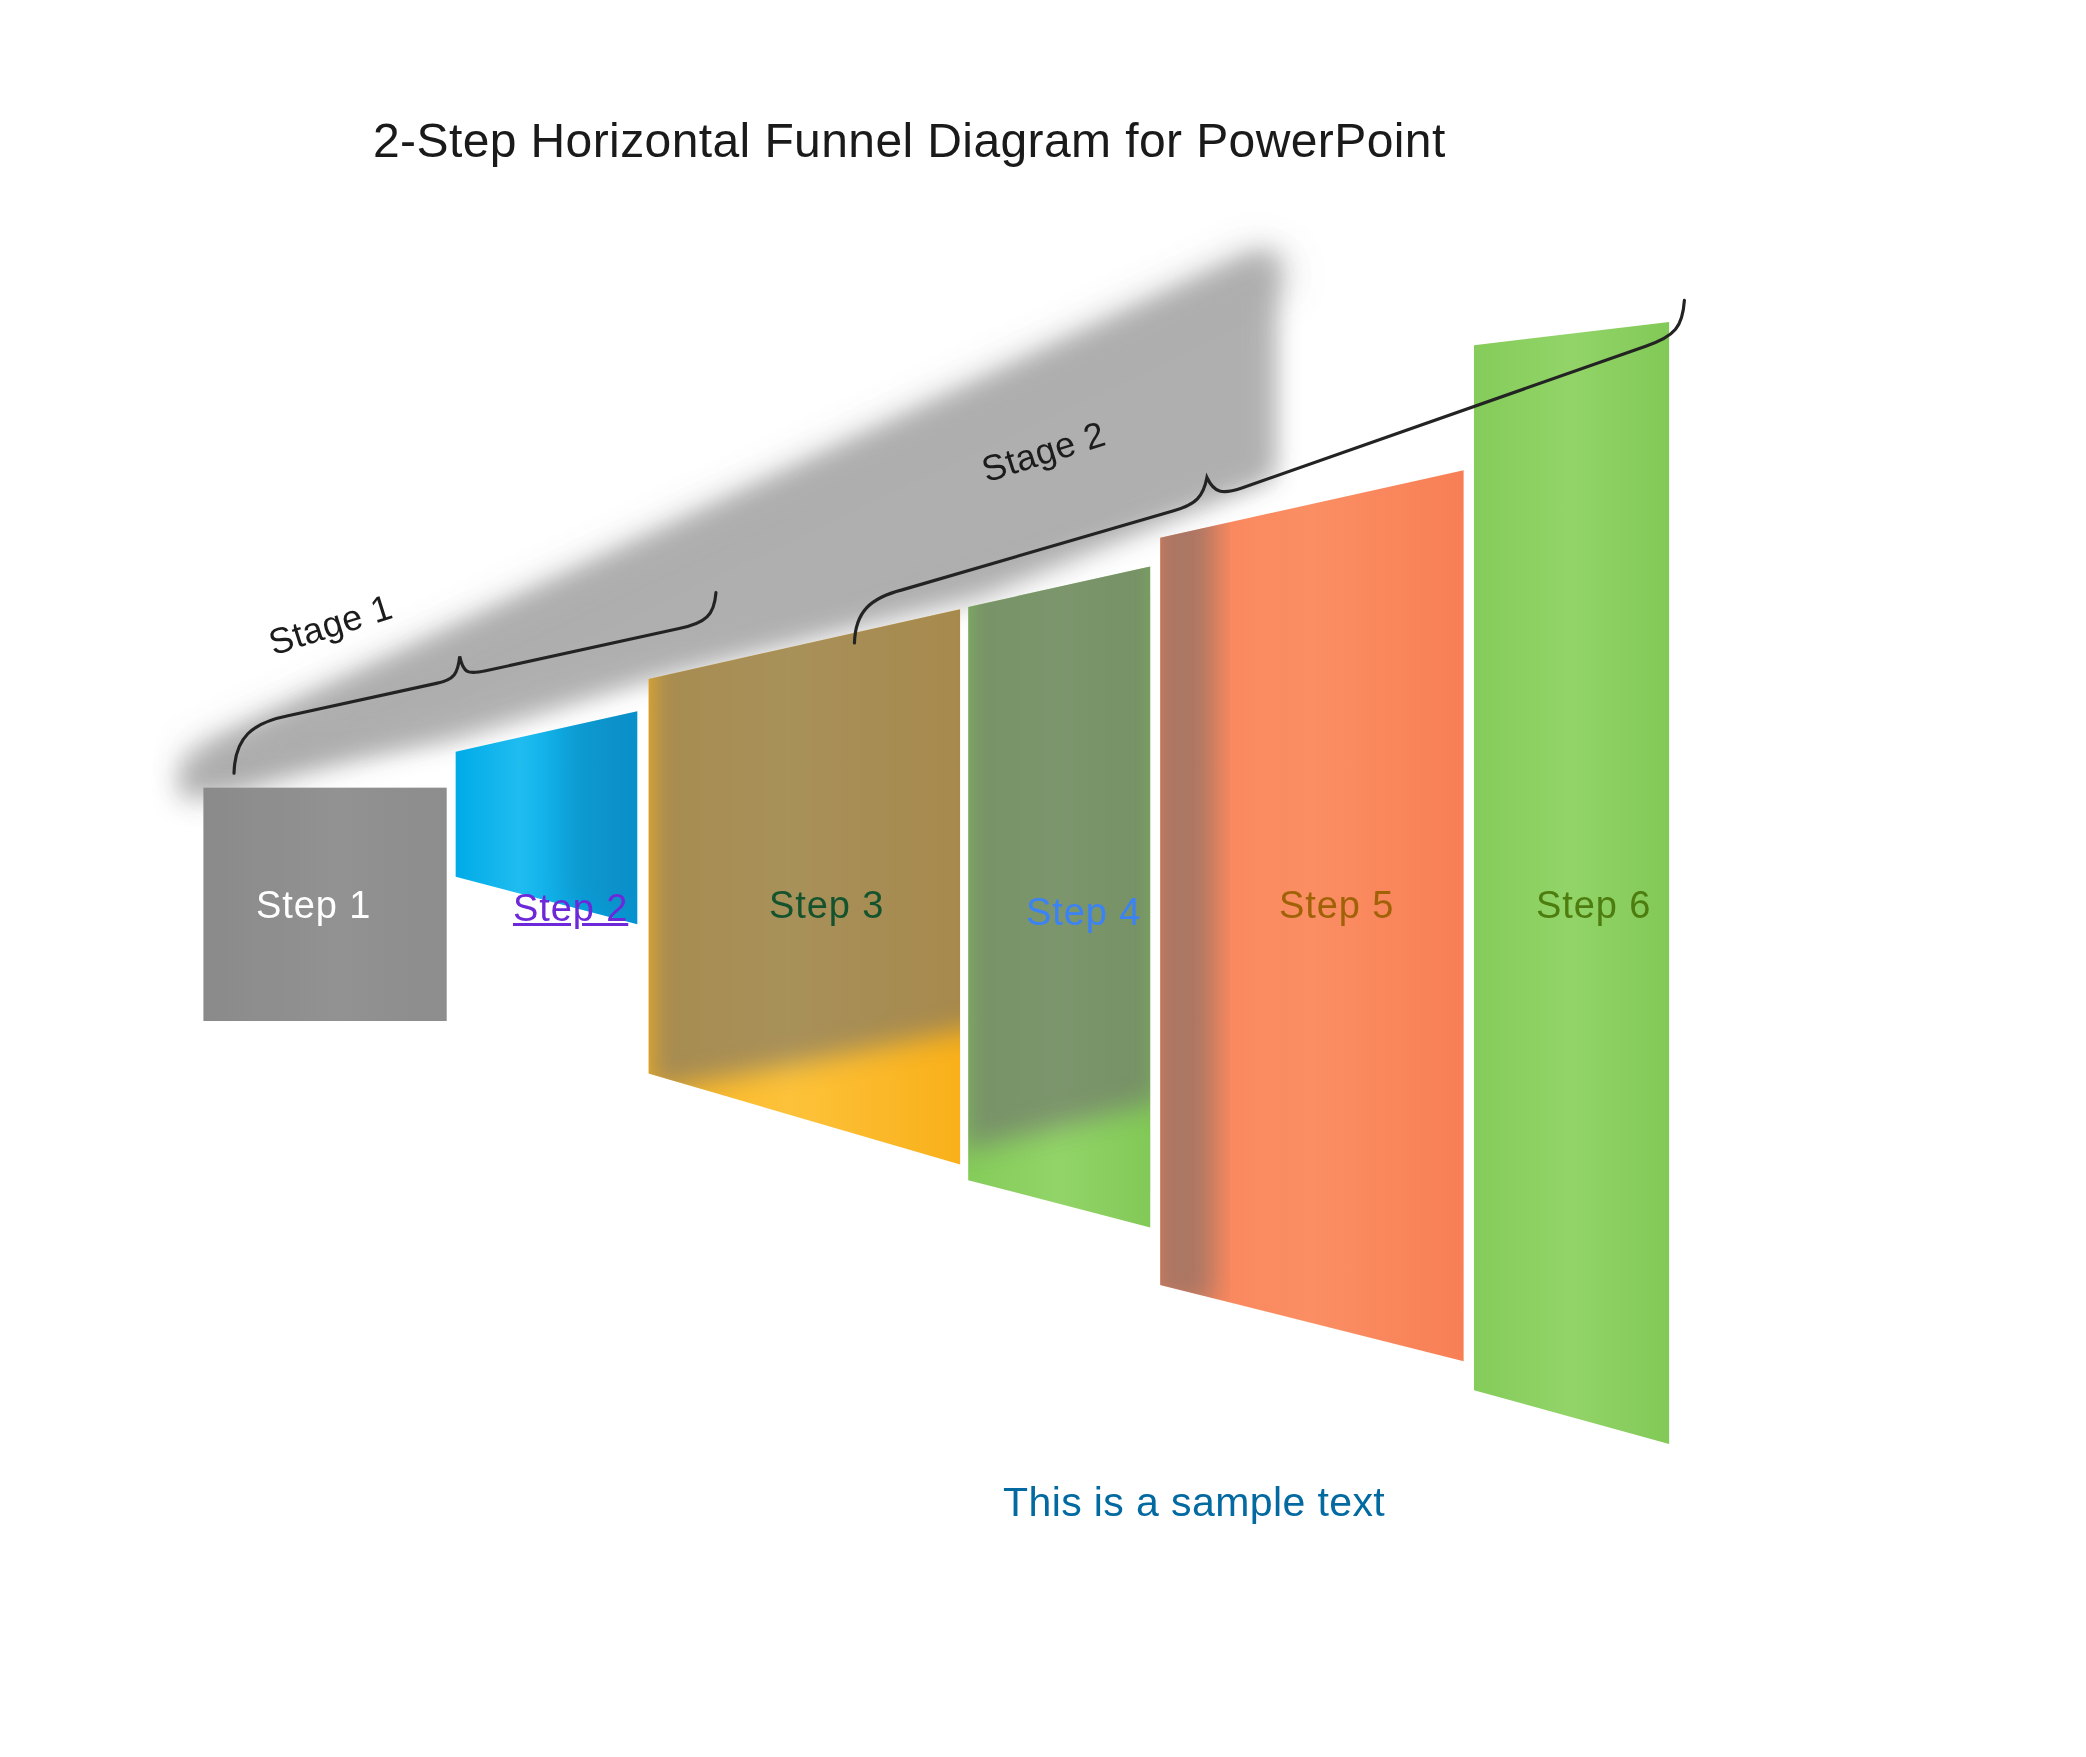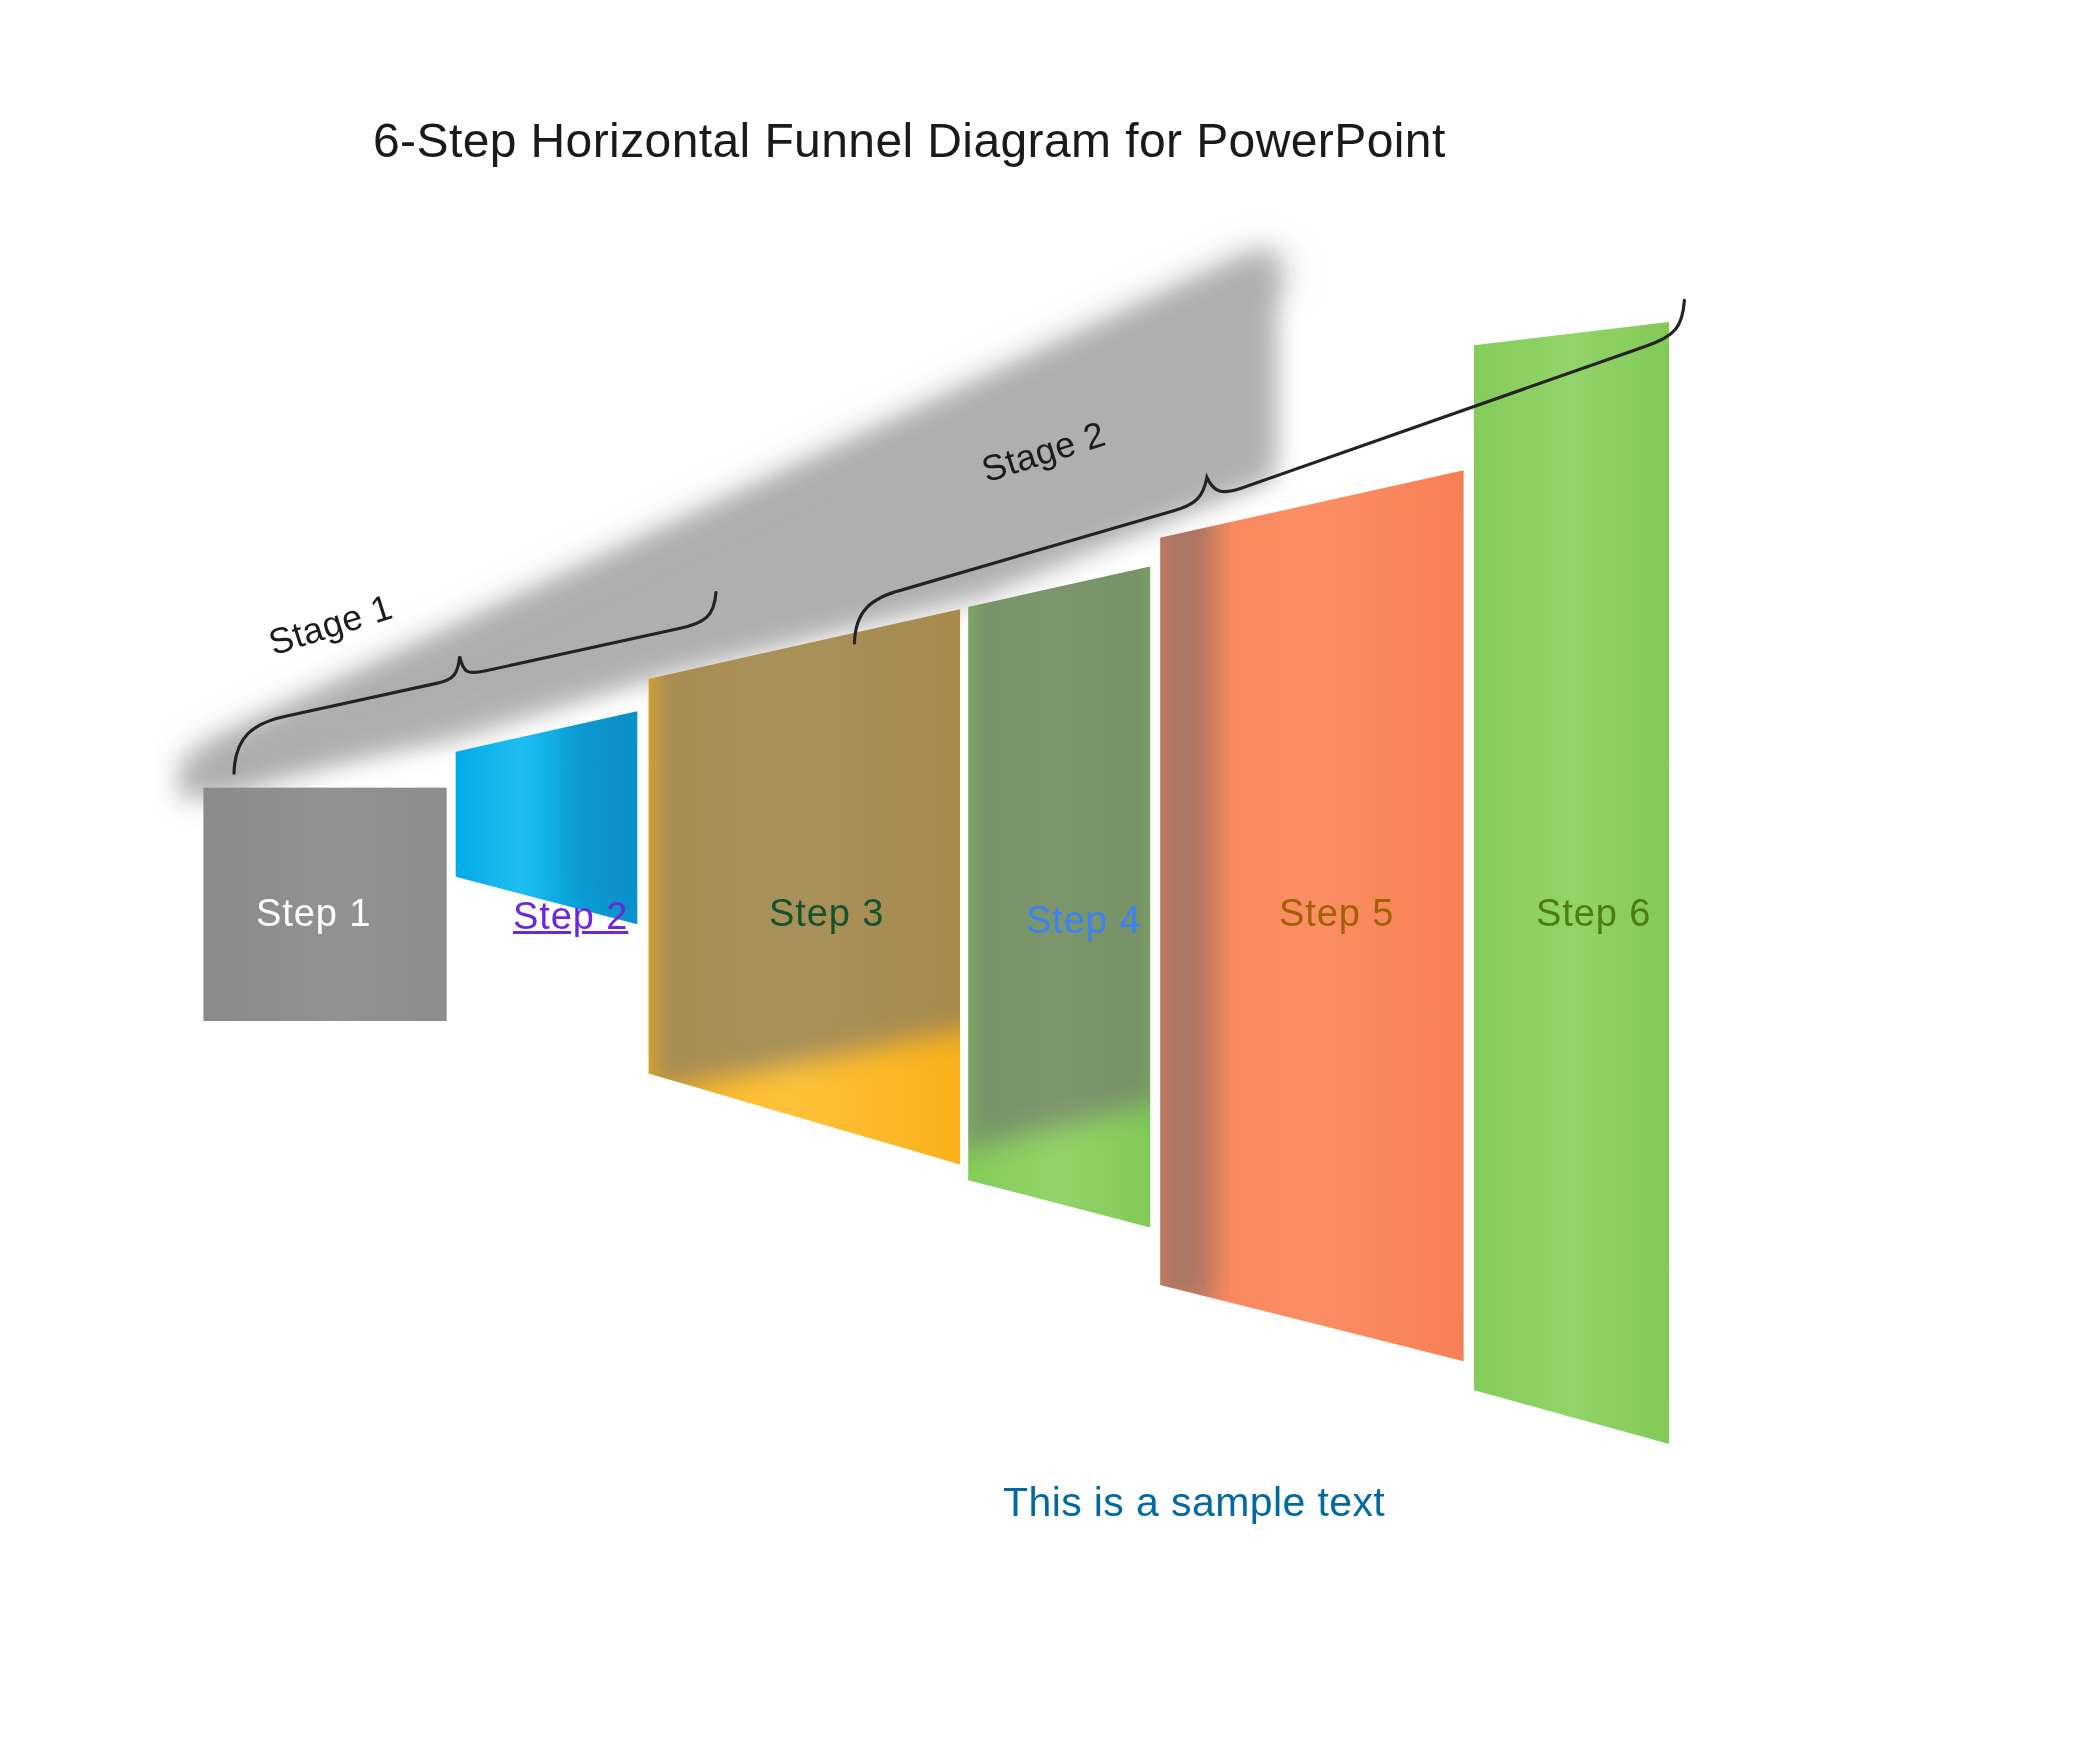--- a/index.html
+++ b/index.html
@@ -13,21 +13,21 @@
     font-size:48px;color:#1a1a1a;letter-spacing:0.4px;
     font-family:"Liberation Sans",sans-serif;
   }
   .sampletext{
     position:absolute;left:1003px;top:1479px;
     font-size:41px;color:#0369a1;letter-spacing:0.4px;
     font-family:"Liberation Sans",sans-serif;
   }
   .steplabel{
     position:absolute;font-size:38px;white-space:nowrap;
-    font-family:"Liberation Sans",sans-serif;letter-spacing:0.9px;margin-top:8px;
+    font-family:"Liberation Sans",sans-serif;letter-spacing:0.9px;
   }
   .stagelabel{
     position:absolute;font-size:36px;color:#1c1c1c;white-space:nowrap;
     font-family:"Liberation Sans",sans-serif;letter-spacing:0.4px;
   }
 </style>
 </head>
 <body>
 
 <div id="stage">
@@ -155,21 +155,21 @@
                C 1030,1498 1040,1500 1080,1492
                L 1510,1398 C 1570,1386 1588,1368 1592,1318"></path>
 
       <path d="M 1900,1430 C 1902,1360 1936,1330 2006,1312
                L 2610,1136 C 2660,1122 2676,1104 2684,1062
                C 2700,1096 2718,1100 2760,1086
                L 3660,770 C 3726,748 3742,726 3746,668"></path>
     </g>
   </svg>
 
-  <div class="title">6-Step Horizontal Funnel Diagram for PowerPoint</div>
+  <div class="title">2-Step Horizontal Funnel Diagram for PowerPoint</div>
 
   <div class="stagelabel" style="left:270px;top:623px;transform:rotate(-17.5deg);transform-origin:left center;">Stage 1</div>
 
   <div class="stagelabel" style="left:983px;top:450px;transform:rotate(-17.5deg);transform-origin:left center;">Stage 2</div>
 
   <div class="steplabel" style="left:256px;top:884px;color:#ffffff;">Step 1</div>
 
   <div class="steplabel" style="left:513px;top:887px;color:#6d28d9;text-decoration:underline;">Step 2</div>
 
   <div class="steplabel" style="left:769px;top:884px;color:#14532d;">Step 3</div>

